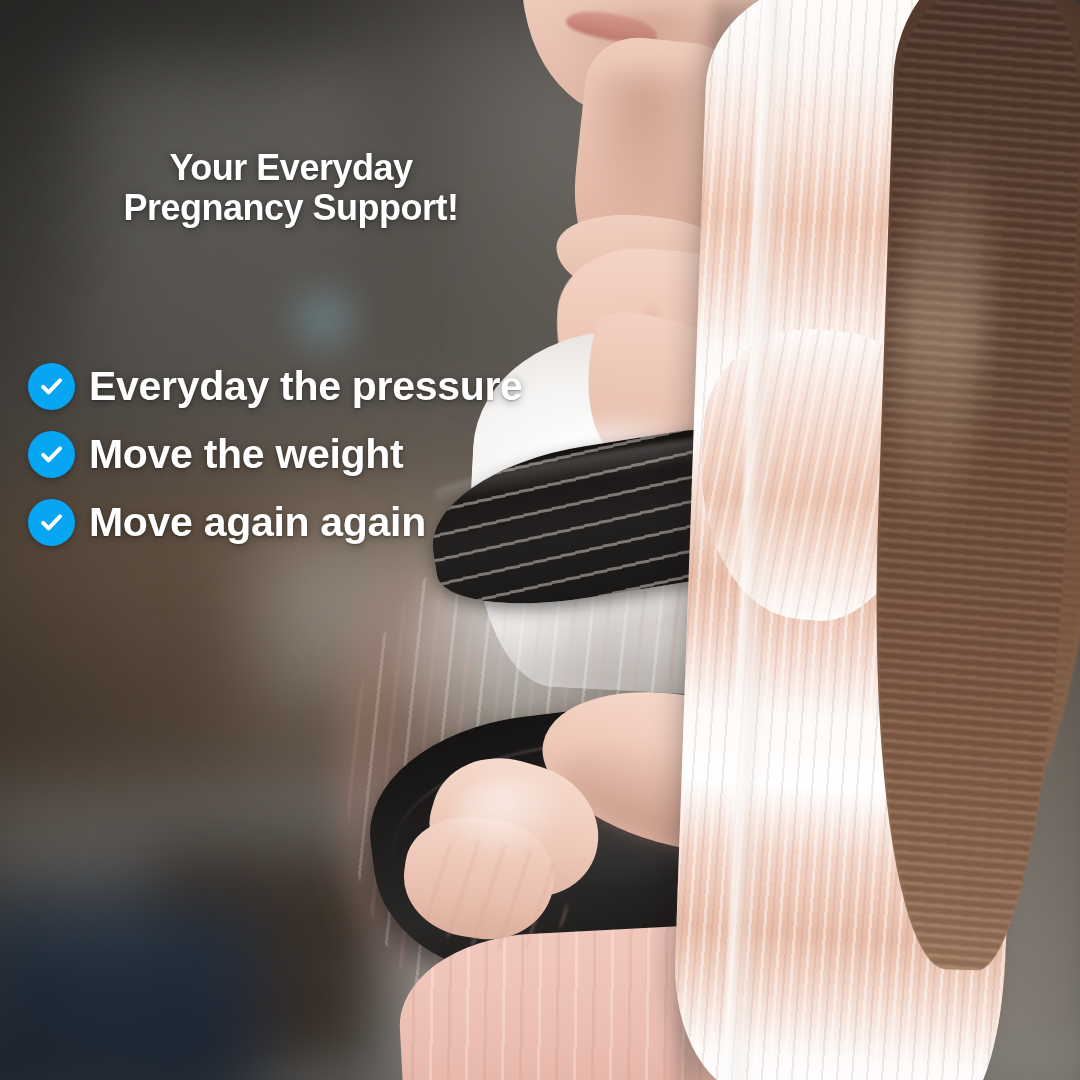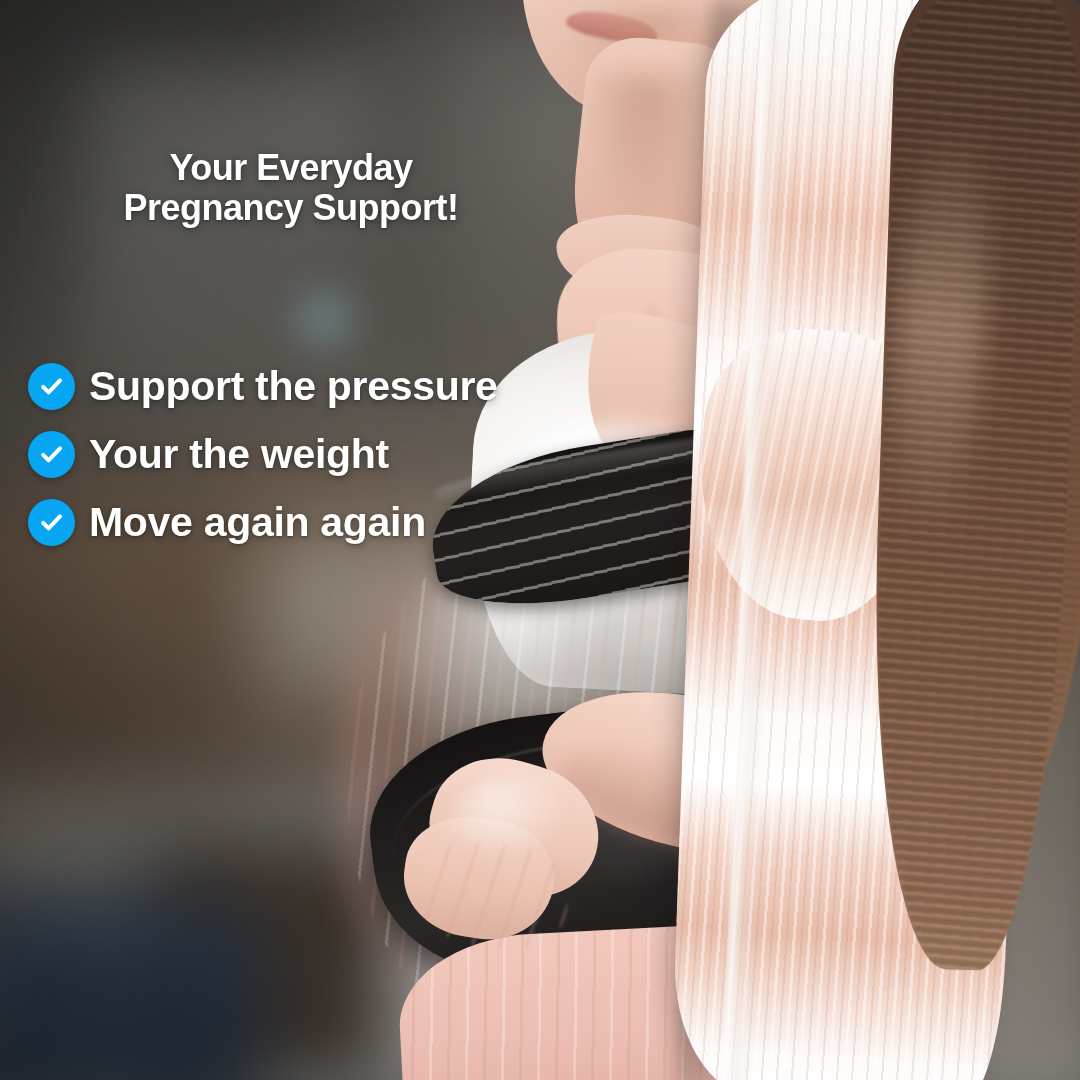--- a/index.html
+++ b/index.html
@@ -506,30 +506,30 @@
 Pregnancy Support!</div>
 
     <div class="benefits">
 
       <div class="benefit-row">
         <span class="check-badge">
           <svg width="27" height="27" viewBox="0 0 24 24" aria-hidden="true">
             <path d="M4.6 12.3 L9.4 17.2 L19.6 6.6" fill="none" stroke="#ffffff" stroke-width="3.6" stroke-linecap="round" stroke-linejoin="round"></path>
           </svg>
         </span>
-        <span class="benefit-label">Support the pressure</span>
+        <span class="benefit-label">Everyday the pressure</span>
       </div>
 
       <div class="benefit-row">
         <span class="check-badge">
           <svg width="27" height="27" viewBox="0 0 24 24" aria-hidden="true">
             <path d="M4.6 12.3 L9.4 17.2 L19.6 6.6" fill="none" stroke="#ffffff" stroke-width="3.6" stroke-linecap="round" stroke-linejoin="round"></path>
           </svg>
         </span>
-        <span class="benefit-label">Your the weight</span>
+        <span class="benefit-label">Move the weight</span>
       </div>
 
       <div class="benefit-row">
         <span class="check-badge">
           <svg width="27" height="27" viewBox="0 0 24 24" aria-hidden="true">
             <path d="M4.6 12.3 L9.4 17.2 L19.6 6.6" fill="none" stroke="#ffffff" stroke-width="3.6" stroke-linecap="round" stroke-linejoin="round"></path>
           </svg>
         </span>
         <span class="benefit-label">Move again again</span>
       </div>

